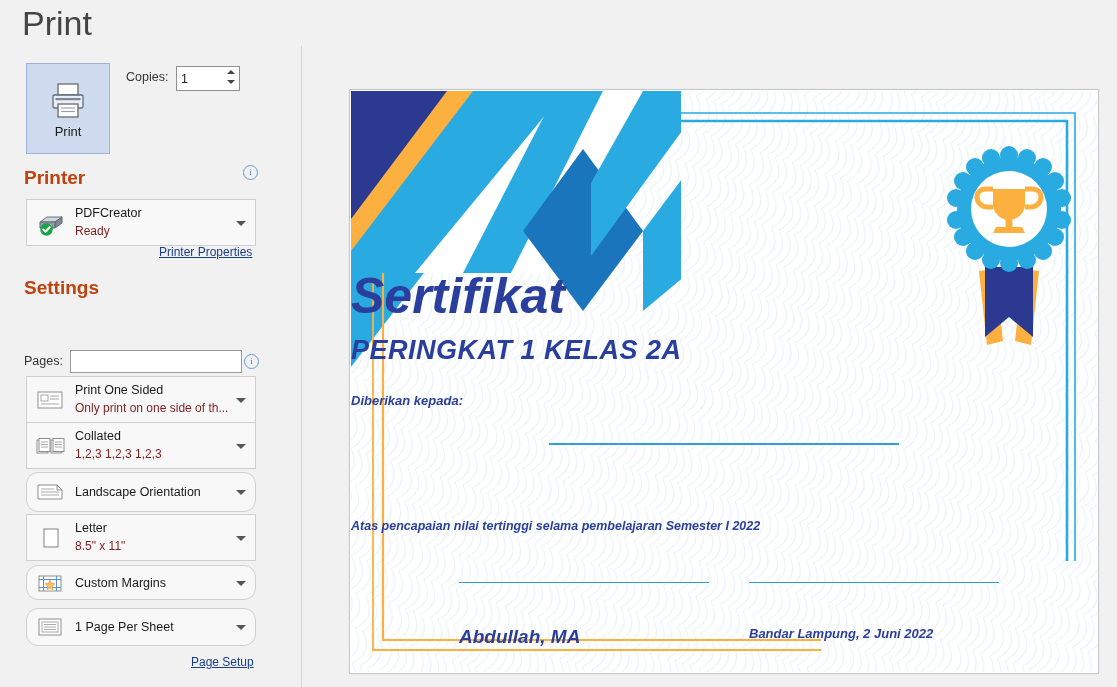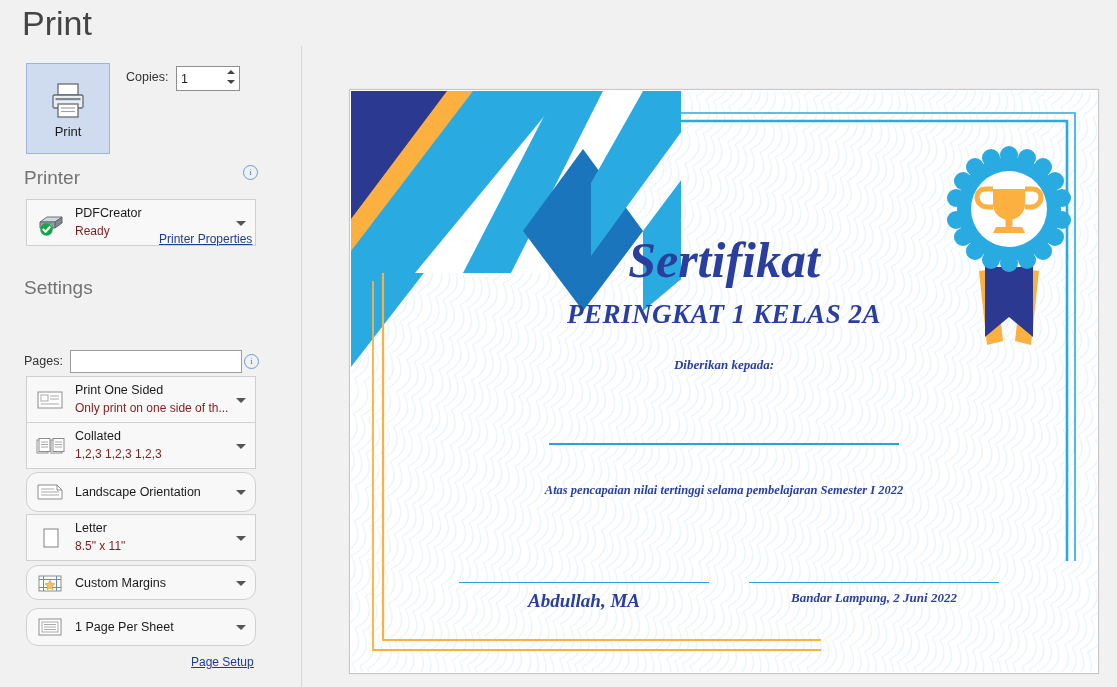--- a/index.html
+++ b/index.html
@@ -27,21 +27,21 @@
   .copies-label{position:absolute;left:126px;top:70px;font-size:12.5px;color:#333;}
   .copies-box{position:absolute;left:176px;top:66px;width:62px;height:23px;background:#fff;border:1px solid #8f8f8f;}
   .copies-box input{width:40px;height:21px;border:0;outline:none;font-size:12.5px;color:#222;padding-left:4px;background:transparent;font-family:"Liberation Sans",sans-serif;}
   .spin{position:absolute;right:1px;top:0px;width:15px;height:21px;}
   .spin div{height:10px;display:flex;align-items:center;justify-content:center;cursor:pointer;}
   .spin .ar{width:0;height:0;border-left:4px solid transparent;border-right:4px solid transparent;}
   .spin .up .ar{border-bottom:4px solid #444;}
   .spin .dn .ar{border-top:4px solid #444;}
 
   
-  .sec-head{position:absolute;left:24px;font-size:19px;color:#737373;font-weight:400;}
+  .sec-head{position:absolute;left:24px;font-size:19px;color:#c2410c;font-weight:700;}
   .info-i{position:absolute;width:13px;height:13px;border:1px solid #6b9ad4;border-radius:50%;
     color:#4a7dbd;font-size:9px;line-height:12px;text-align:center;cursor:pointer;font-family:"Liberation Serif",serif;}
 
   
   .combo{position:absolute;left:26px;width:228px;background:#f8f8f8;border:1px solid #cfcfcf;cursor:pointer;}
   .combo.one{height:31px;border-radius:12px;}
   .combo.two{height:45px;}
   .combo .cbico{position:absolute;left:8px;top:50%;transform:translateY(-50%);width:30px;height:30px;}
   .combo .t1{position:absolute;left:48px;top:6px;font-size:12.5px;color:#1a1a1a;}
   .combo.one .t1{top:50%;transform:translateY(-50%);}
@@ -55,21 +55,21 @@
 
   .link{position:absolute;font-size:12px;color:#1a3f8f;text-decoration:underline;cursor:pointer;}
 
   
   .preview-area{position:absolute;left:302px;top:46px;width:815px;height:641px;background:#f1f1f1;overflow:hidden;}
   .paper{position:absolute;left:47px;top:43px;width:748px;height:583px;background:#ffffff;
      border:1px solid #c8c8c8;box-shadow:0 0 1px rgba(0,0,0,.12);overflow:hidden;}
   .cert{position:absolute;left:1px;top:1px;width:746px;height:581px;overflow:hidden;background:#fff;}
   .cert svg{display:block;}
   .cert-txt{position:absolute;left:0;top:0;width:746px;height:581px;}
-  .ct{position:absolute;text-align:center;color:#25379b;font-family:Liberation Serif, serif;}
+  .ct{position:absolute;color:#25379b;font-family:Liberation Sans, sans-serif;margin-top:36px;}
 
   .t-sertifikat{left:0;right:0;top:140px;font-size:50px;font-style:italic;font-weight:700;color:#2a3f9d;letter-spacing:0px;}
   .t-peringkat{left:0;right:0;top:208px;font-size:27px;font-style:italic;font-weight:700;color:#2a3f9d;letter-spacing:.5px;}
   .t-diberikan{left:0;right:0;top:266px;font-size:13px;font-style:italic;font-weight:700;color:#2a3f9d;}
   .t-nama{left:0;right:0;top:300px;font-size:38px;font-style:italic;font-weight:700;color:#3a3a3a;}
   .nama-rule{position:absolute;left:198px;top:352px;width:350px;height:2px;background:#2f9fdc;}
   .t-atas{left:0;right:0;top:392px;font-size:12.5px;font-style:italic;font-weight:700;color:#2a3f9d;}
 
   .sig-rule{position:absolute;height:1px;background:#2f9fdc;}
   .sig-l{left:108px;top:491px;width:250px;}
@@ -125,21 +125,21 @@
           <rect x="8" y="16" width="9" height="5" fill="#eef1f4" stroke="#6a7380" stroke-width=".8"></rect>
           <circle cx="11.5" cy="21.5" r="6.2" fill="#18a54a"></circle>
           <path d="M8.4 21.6 l2.1 2.2 4.1 -4.6" fill="none" stroke="#fff" stroke-width="2.1" stroke-linecap="round" stroke-linejoin="round"></path>
         </svg>
       </span>
       <span class="t1">PDFCreator</span>
       <span class="t2">Ready</span>
       <span class="caret"></span>
     </div>
 
-    <div class="link" style="left:159px;top:232px">Printer Properties</div>
+    <div class="link" style="left:159px;top:245px">Printer Properties</div>
 
     <div class="sec-head" style="top:277px">Settings</div>
 
 
     <div class="pages-label">Pages:</div>
     <div class="pages-input">
       <input type="text" placeholder="" style="">
     </div>
     <div class="info-i" style="left:244px;top:354px">i</div>
 

